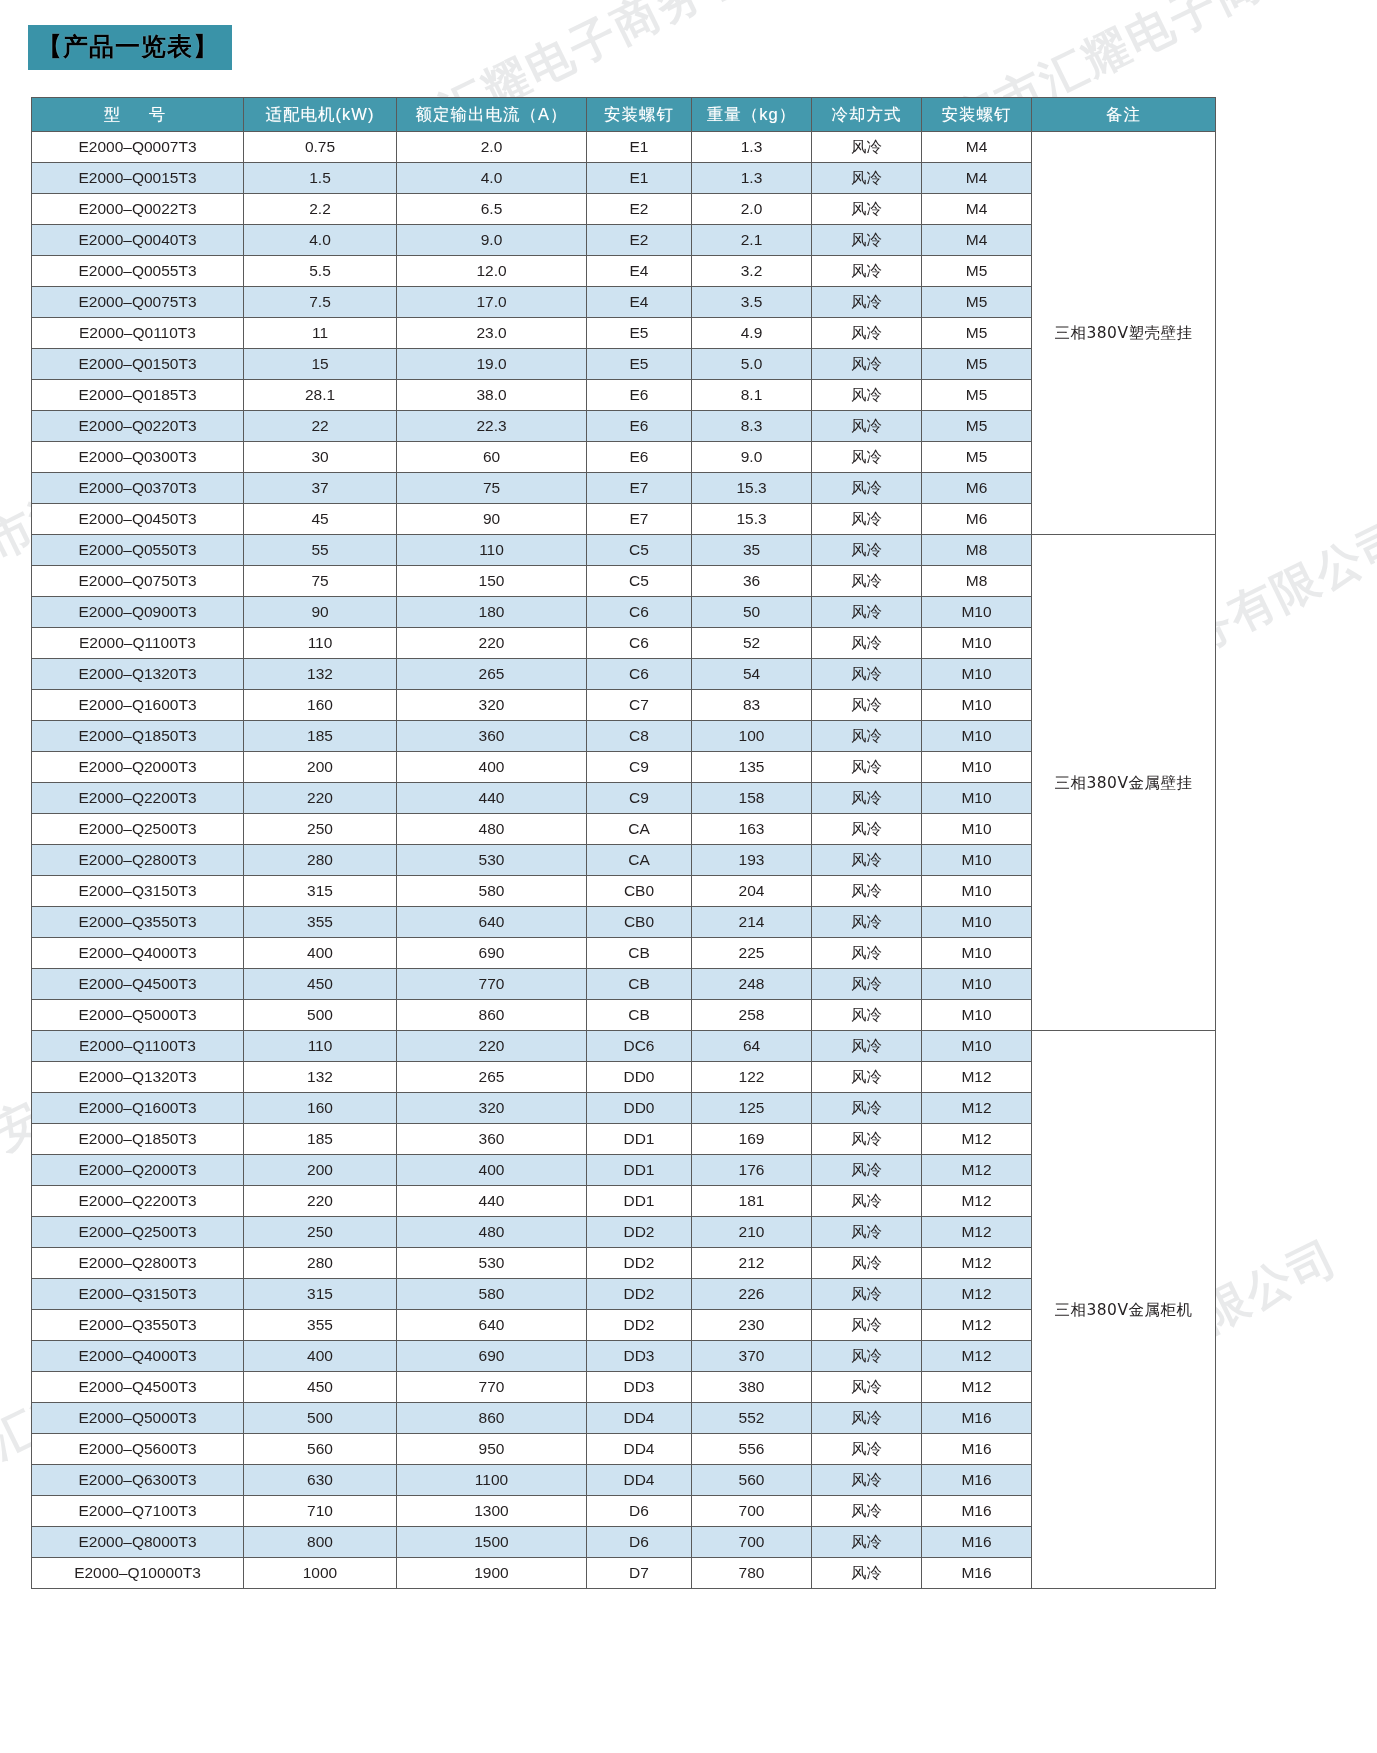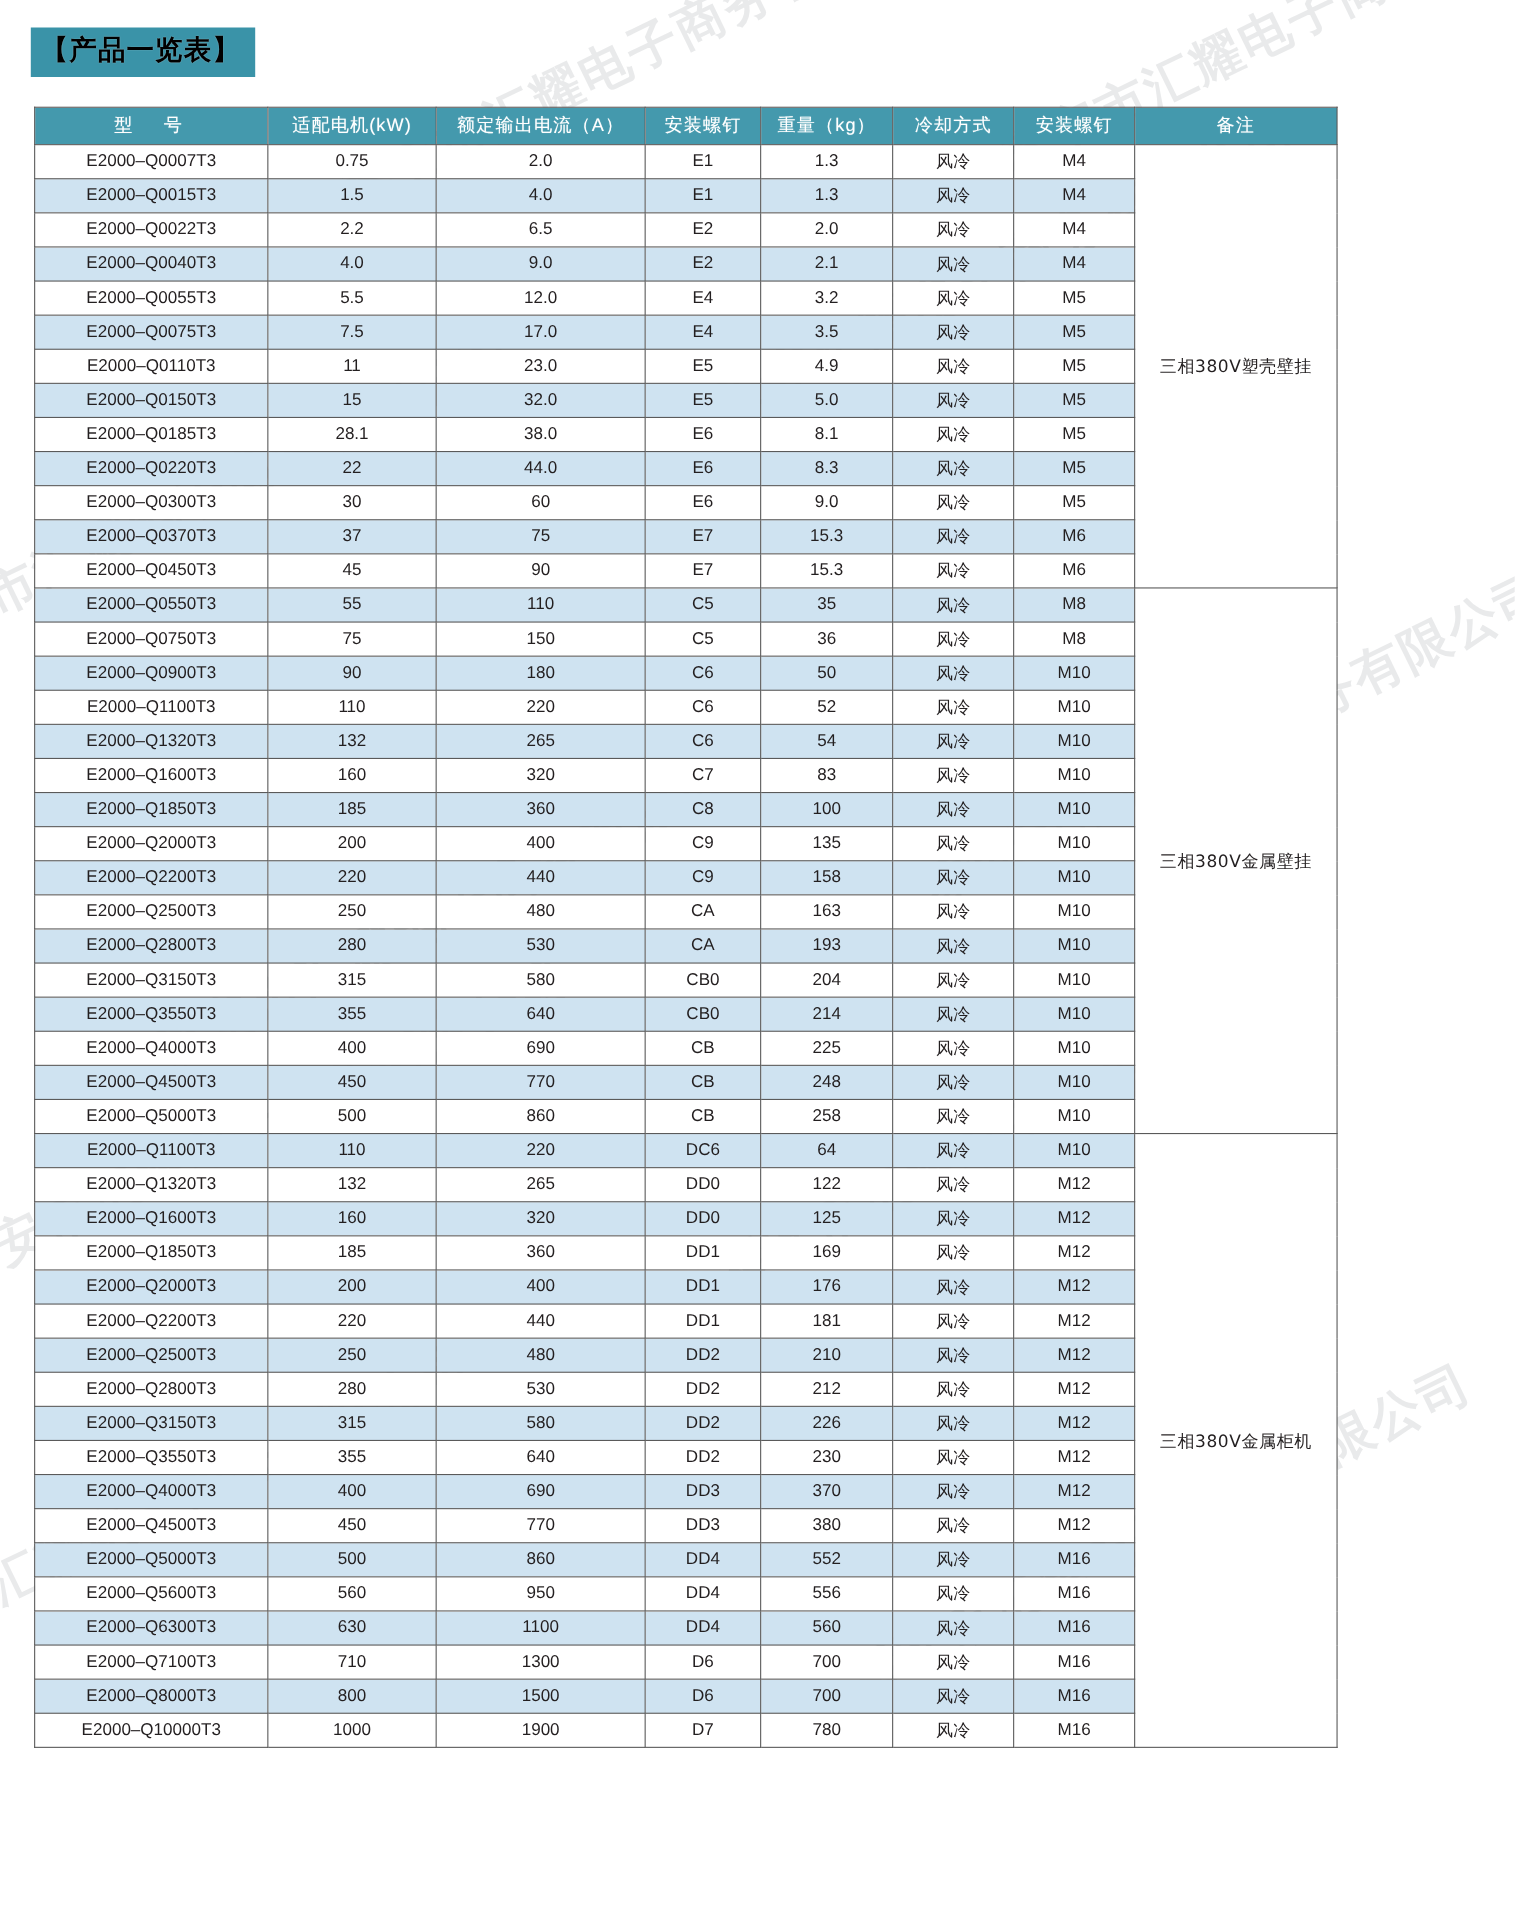--- a/index.html
+++ b/index.html
@@ -216,39 +216,39 @@
           <td>11</td>
           <td>23.0</td>
           <td>E5</td>
           <td>4.9</td>
           <td class="cjk">风冷</td>
           <td>M5</td>
         </tr>
         <tr class="row-alt">
           <td>E2000–Q0150T3</td>
           <td>15</td>
-          <td>32.0</td>
+          <td>19.0</td>
           <td>E5</td>
           <td>5.0</td>
           <td class="cjk">风冷</td>
           <td>M5</td>
         </tr>
         <tr class="row-plain">
           <td>E2000–Q0185T3</td>
           <td>28.1</td>
           <td>38.0</td>
           <td>E6</td>
           <td>8.1</td>
           <td class="cjk">风冷</td>
           <td>M5</td>
         </tr>
         <tr class="row-alt">
           <td>E2000–Q0220T3</td>
           <td>22</td>
-          <td>44.0</td>
+          <td>22.3</td>
           <td>E6</td>
           <td>8.3</td>
           <td class="cjk">风冷</td>
           <td>M5</td>
         </tr>
         <tr class="row-plain">
           <td>E2000–Q0300T3</td>
           <td>30</td>
           <td>60</td>
           <td>E6</td>

